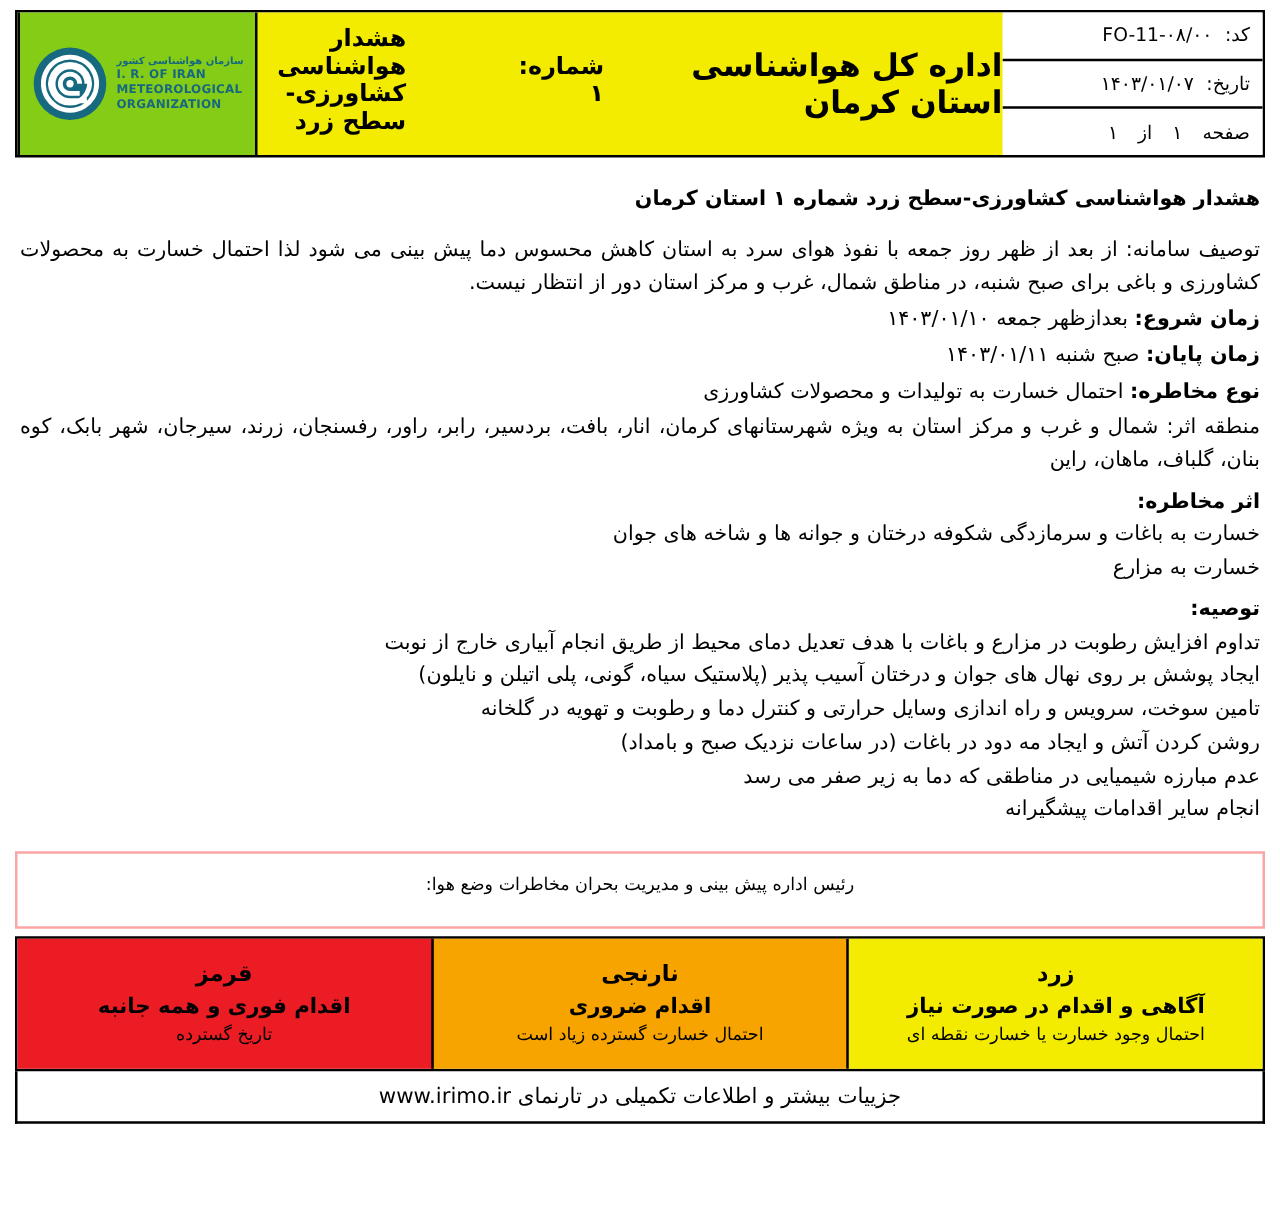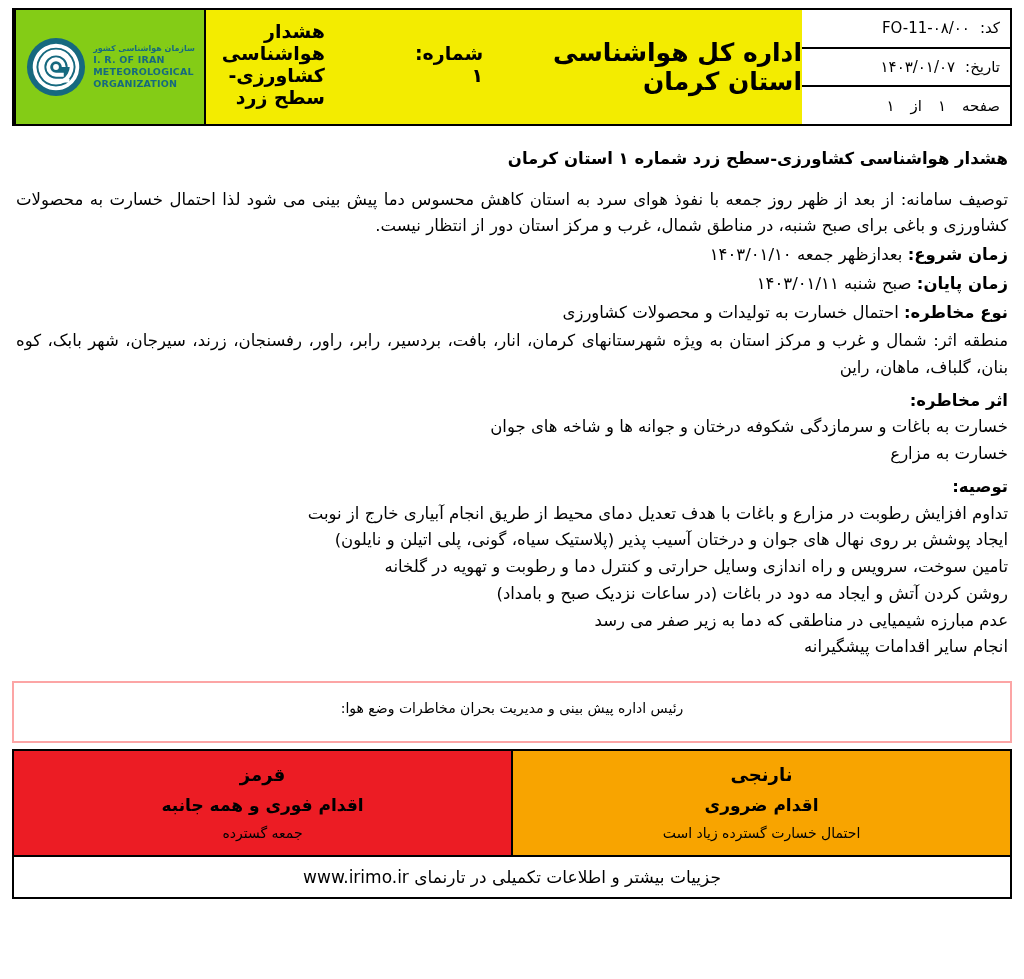--- a/index.html
+++ b/index.html
@@ -161,21 +161,21 @@
     border: 2px solid #000;
     box-sizing: border-box;
     height: 108px;
   }
   .legend-cell {
     flex: 1;
     display: flex;
     flex-direction: column;
     align-items: center;
     justify-content: center;
-    gap: 10px;
+    gap: 5px;
     box-sizing: border-box;
     text-align: center;
   }
   .legend-cell + .legend-cell { border-right: 2px solid #000; }
   .lc-yellow { background: #f3ec00; }
   .lc-orange { background: #f8a400; }
   .lc-red { background: #ec1c24; }
   .legend-l1 { font-size: 18px; font-weight: bold; }
   .legend-l2 { font-size: 17px; font-weight: bold; }
   .legend-l3 { font-size: 14px; }
@@ -292,29 +292,34 @@
     <div class="line">عدم مبارزه شیمیایی در مناطقی که دما به زیر صفر می رسد</div>
     <div class="line">انجام سایر اقدامات پیشگیرانه</div>
 
   </div>
 
   <div class="sign-box">
     <div class="sign-text">رئیس اداره پیش بینی و مدیریت بحران مخاطرات وضع هوا:</div>
   </div>
 
   <div class="legend">
+    <div class="legend-cell lc-yellow">
+      <div class="legend-l1">زرد</div>
+      <div class="legend-l2">آگاهی و اقدام در صورت نیاز</div>
+      <div class="legend-l3">احتمال وجود خسارت یا خسارت نقطه ای</div>
+    </div>
     <div class="legend-cell lc-orange">
       <div class="legend-l1">نارنجی</div>
       <div class="legend-l2">اقدام ضروری</div>
       <div class="legend-l3">احتمال خسارت گسترده زیاد است</div>
     </div>
     <div class="legend-cell lc-red">
       <div class="legend-l1">قرمز</div>
       <div class="legend-l2">اقدام فوری و همه جانبه</div>
-      <div class="legend-l3">جمعه گسترده</div>
+      <div class="legend-l3">تاریخ گسترده</div>
     </div>
   </div>
 
   <div class="footer">
     <span>جزییات بیشتر و اطلاعات تکمیلی در تارنمای</span>
     <span>&nbsp;</span>
     <span class="ltr">www.irimo.ir</span>
   </div>
 
 </div>

